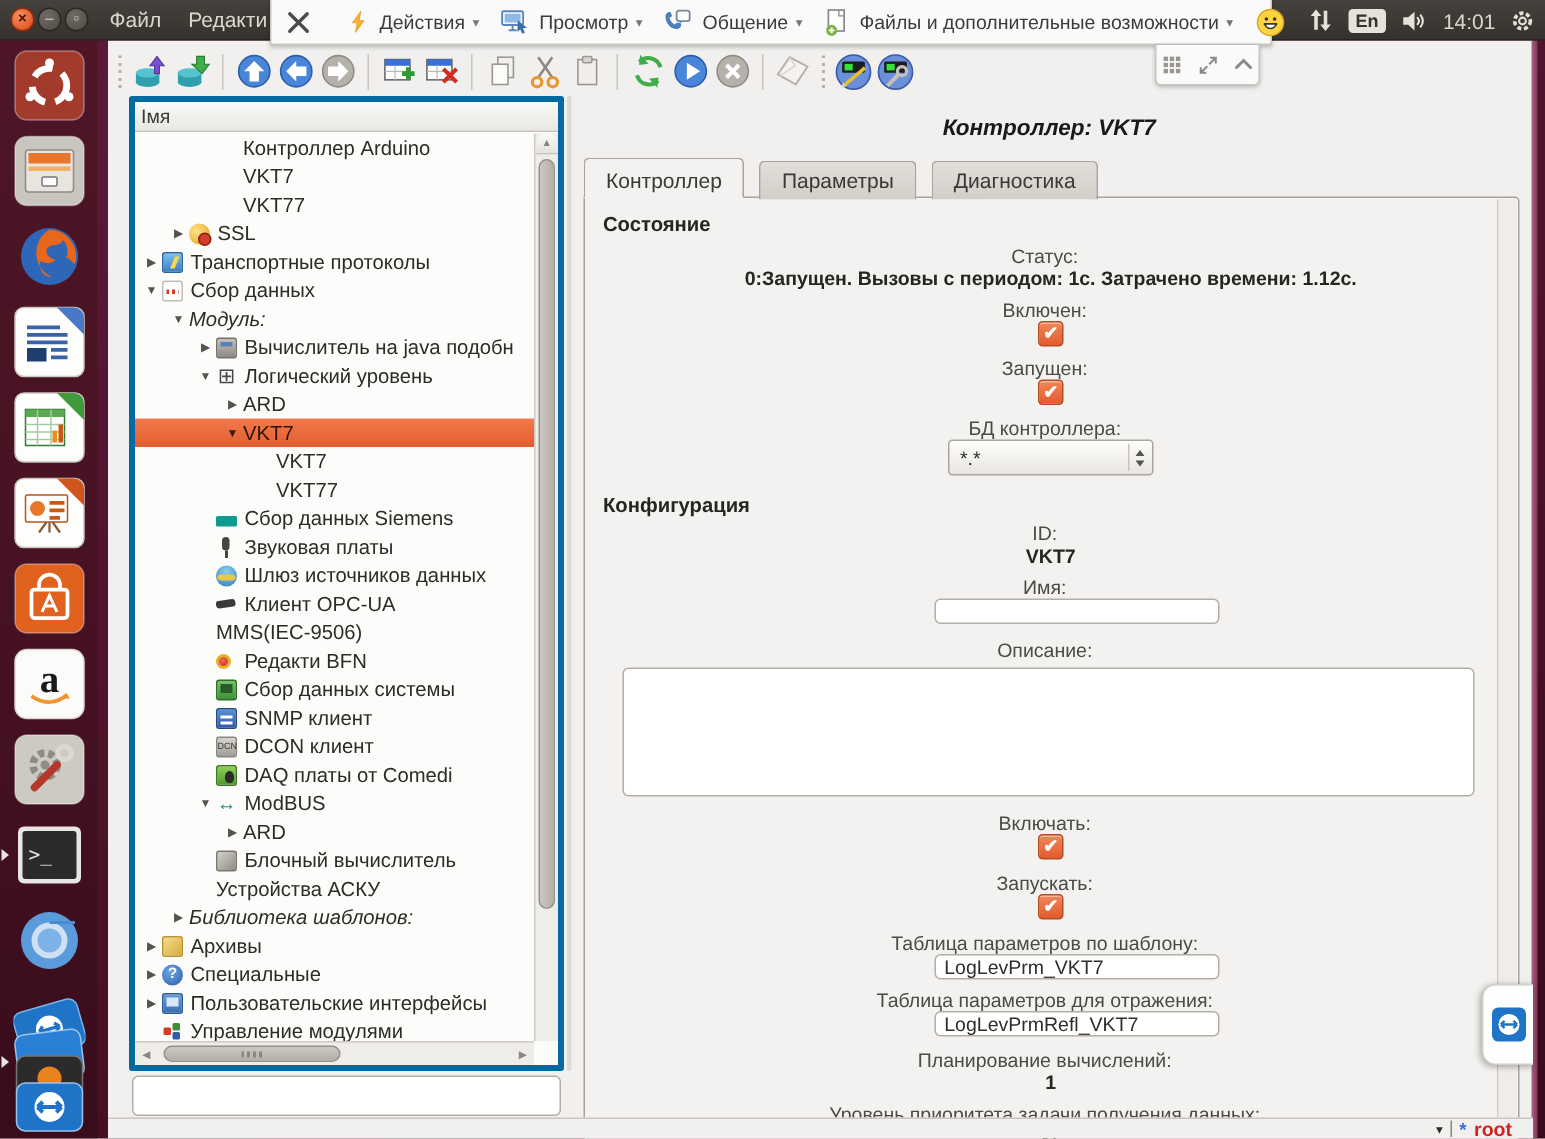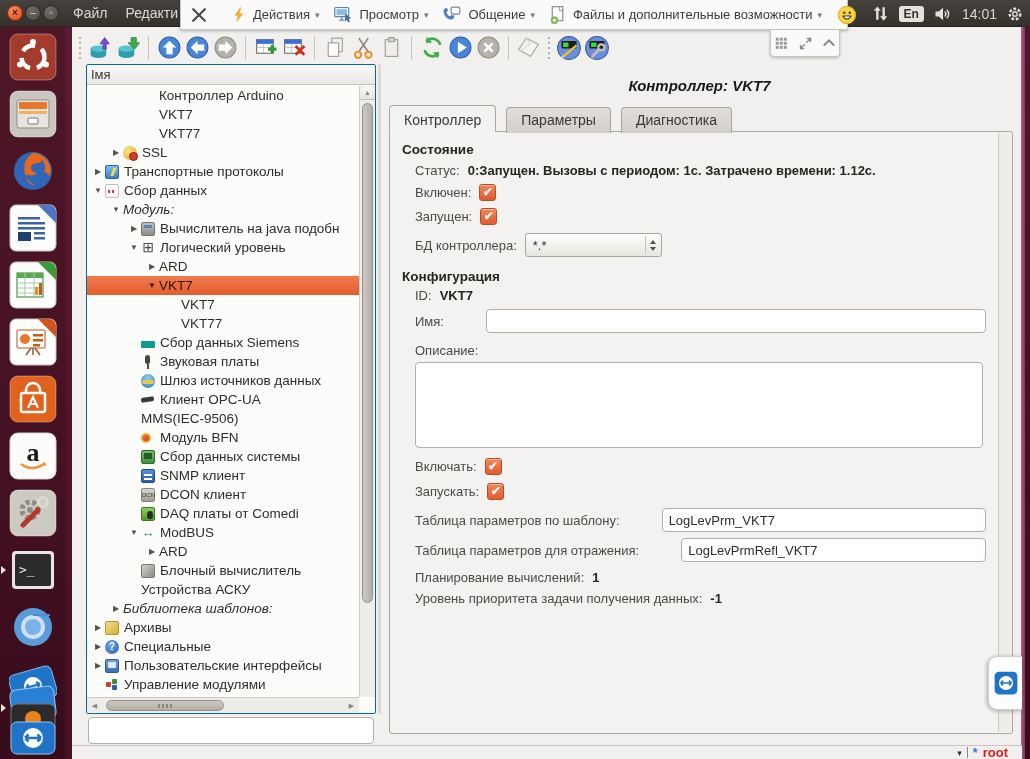--- a/index.html
+++ b/index.html
@@ -57,21 +57,21 @@
   
   .toolbar{position:absolute;left:72px;top:30px;width:949px;height:35px;z-index:20;
     display:flex;align-items:center;padding-left:2px;}
   .tgrip{width:6px;height:22px;margin:0 3px;
     background:repeating-linear-gradient(180deg,#b5b1aa 0 2px,transparent 2px 5px);background-size:2px 100%;background-repeat:repeat-y;background-position:2px 0;}
   .tbtn{width:28px;height:28px;display:flex;align-items:center;justify-content:center;border-radius:3px;cursor:pointer;}
   .tbtn svg{display:block;}
   .tsep{width:1px;height:24px;background:#c9c5bf;margin:0 6px;}
   
   .tree-wrap{position:absolute;left:86px;top:64px;width:290px;height:650px;z-index:20;
-    background:#fcfcfb;border:1px solid #0369a1;border-radius:2px;overflow:hidden;}
+    background:#fcfcfb;border:4px solid #0369a1;border-radius:2px;overflow:hidden;}
   .tree-header{height:20px;background:linear-gradient(#fafaf9,#e9e7e3);border-bottom:1px solid #c6c2bb;
     font-size:13px;color:#3a3936;padding:2px 0 0 4px;}
   .tree-list{position:absolute;left:0;top:21px;right:16px;bottom:16px;overflow:hidden;font-size:13.5px;}
   .trow{display:flex;align-items:center;height:19px;white-space:nowrap;cursor:pointer;color:#2d2c29;}
   .trow.sel{background:linear-gradient(#f07a4b,#e25e30);color:#2e1408;}
   .tarrow{width:14px;flex:none;font-size:8px;color:#55534e;text-align:center;}
   .trow.sel .tarrow{color:#3a1a0c;}
   .tlabel.it{font-style:italic;}
   .ic{width:14px;height:14px;display:inline-block;margin-right:5px;flex:none;border-radius:2px;position:relative;
     font-size:11px;line-height:14px;text-align:center;}
@@ -130,21 +130,21 @@
   .rpanel{position:absolute;left:383px;top:64px;width:633px;height:676px;z-index:20;display:flex;flex-direction:column;}
   .rtitle{text-align:center;font-weight:bold;font-style:italic;font-size:15px;color:#191919;margin-top:13px;}
   .rtabs{display:flex;margin:11px 0 0 6px;position:relative;z-index:2;}
   .rtab{padding:4px 14px 3px;font-size:14px;color:#3a3936;cursor:pointer;
     background:linear-gradient(#e2dfda,#d2cec8);border:1px solid #a9a49c;border-bottom:none;border-radius:4px 4px 0 0;margin-right:10px;position:relative;top:2px;}
   .rtab.active{background:#f3f2f0;top:0;padding-top:6px;border-bottom:1px solid #f3f2f0;margin-bottom:-1px;}
   .rframe{flex:1;margin:0 3px 6px 6px;border:1px solid #a9a49c;border-radius:0 3px 3px 3px;background:#f3f2f0;
     position:relative;padding:8px 26px 8px 10px;}
   .rscroll{position:absolute;top:1px;bottom:1px;right:1px;width:13px;background:#efedea;border-left:1px solid #cfcbc4;border-radius:0 2px 2px 0;}
   .rheading{font-weight:bold;font-size:13.5px;color:#26251f;margin:2px 0 2px 2px;}
-  .rrow{display:flex;align-items:center;margin-left:15px;color:#4b4a45;}
+  .rrow{display:flex;align-items:center;margin-left:15px;color:#4b4a45;flex-direction:column;}
   .rrow .lab{margin-right:8px;white-space:nowrap;}
   .rrow .val-b{font-weight:bold;color:#26251f;}
   .mt6{margin-top:6px;} .mt7{margin-top:7px;} .mt8{margin-top:8px;} .mt10{margin-top:10px;} .mt12{margin-top:12px;} .mt4{margin-top:4px;}
   .cb{width:17px;height:17px;border-radius:3px;border:1px solid #b04e26;flex:none;cursor:pointer;
     background:linear-gradient(#f28659,#e25b2e);color:#fff;font-size:12px;font-weight:bold;line-height:15px;text-align:center;
     box-shadow:inset 0 1px 0 rgba(255,255,255,.4);}
   .combo{width:137px;height:24px;border:1px solid #aaa59d;border-radius:3px;cursor:pointer;
     background:linear-gradient(#fdfdfc,#e9e6e1);display:flex;align-items:center;padding-left:7px;position:relative;color:#2e2d2a;}
   .combo .spin{position:absolute;right:4px;top:2px;bottom:2px;width:12px;display:flex;flex-direction:column;align-items:center;justify-content:center;gap:3px;border-left:1px solid #c8c4bd;padding-left:3px;}
   .combo .spin i{width:0;height:0;border-left:3.5px solid transparent;border-right:3.5px solid transparent;}
@@ -624,21 +624,21 @@
         <span class="ic ic-opcua"></span>
         <span class="tlabel">Клиент OPC-UA</span>
       </div>
       <div class="trow" style="padding-left: 40px;">
         <span class="tarrow"></span>
         <span class="tlabel">MMS(IEC-9506)</span>
       </div>
       <div class="trow" style="padding-left: 40px;">
         <span class="tarrow"></span>
         <span class="ic ic-bfn"></span>
-        <span class="tlabel">Модуль BFN</span>
+        <span class="tlabel">Редакти BFN</span>
       </div>
       <div class="trow" style="padding-left: 40px;">
         <span class="tarrow"></span>
         <span class="ic ic-system"></span>
         <span class="tlabel">Сбор данных системы</span>
       </div>
       <div class="trow" style="padding-left: 40px;">
         <span class="tarrow"></span>
         <span class="ic ic-snmp"></span>
         <span class="tlabel">SNMP клиент</span>

